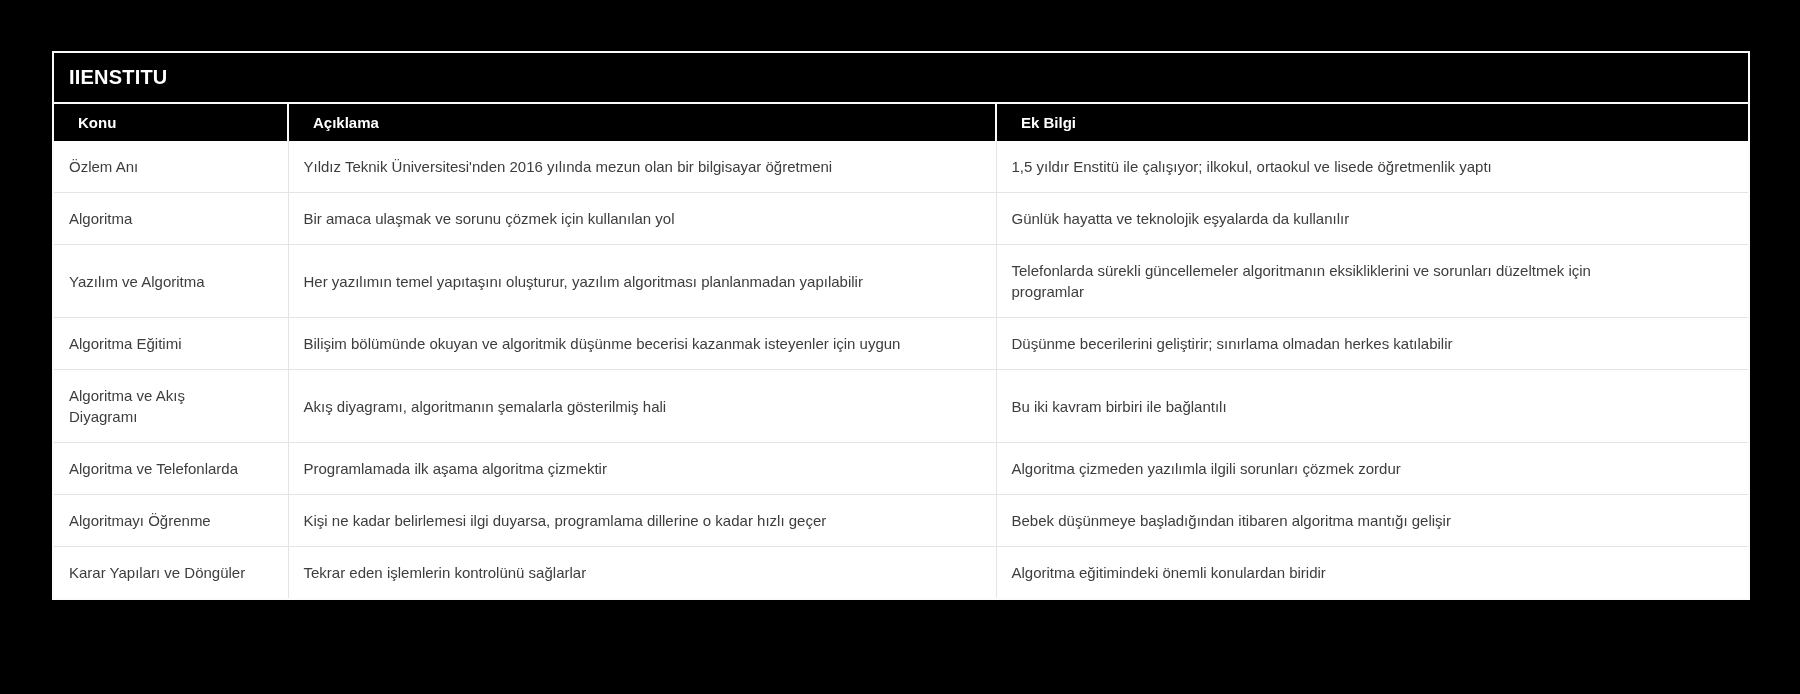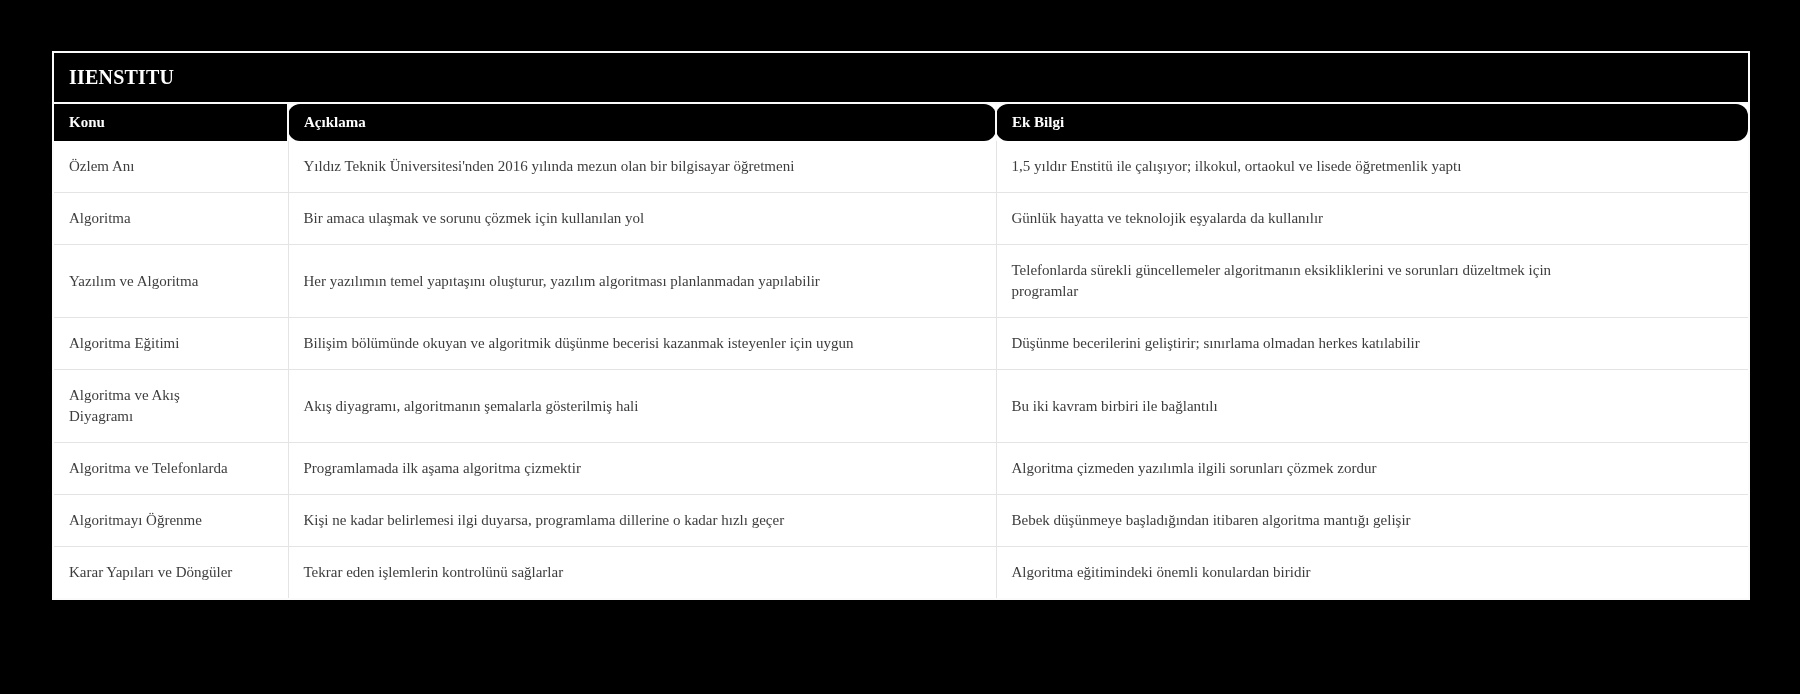--- a/index.html
+++ b/index.html
@@ -1,15 +1,15 @@
 <!DOCTYPE html>
 <html lang="tr"><head>
 <meta charset="utf-8">
 <style>
-  * { margin: 0; padding: 0; box-sizing: border-box; font-family: Liberation Serif, serif; }
+  * { margin: 0; padding: 0; box-sizing: border-box; }
   html, body {
     width: 1800px; height: 694px;
     background: #000000;
     font-family: "Liberation Sans", "DejaVu Sans", sans-serif;
     overflow: hidden;
   }
   .card {
     position: absolute;
     left: 52px; top: 51px;
     width: 1698px;
@@ -34,24 +34,24 @@
   col.c-konu     { width: 234px; }
   col.c-aciklama { width: 708px; }
   col.c-ekbilgi  { width: 752px; }
   thead th {
     background: #000000;
     color: #ffffff;
     font-size: 15px;
     line-height: 21px;
     font-weight: 700;
     text-align: left;
-    padding: 8px 15px;
+    padding: 8px 24px;
     vertical-align: middle;
   }
-  thead th + th { border-left: 2px solid #fbfbfb; border-radius: 12px; }
+  thead th + th { border-left: 2px solid #fbfbfb; }
   tbody td {
     background: #ffffff;
     color: #3d3d3d;
     font-size: 15px;
     line-height: 21px;
     font-weight: 400;
     text-align: left;
     padding: 15px 15px;
     vertical-align: middle;
     white-space: pre-line;

